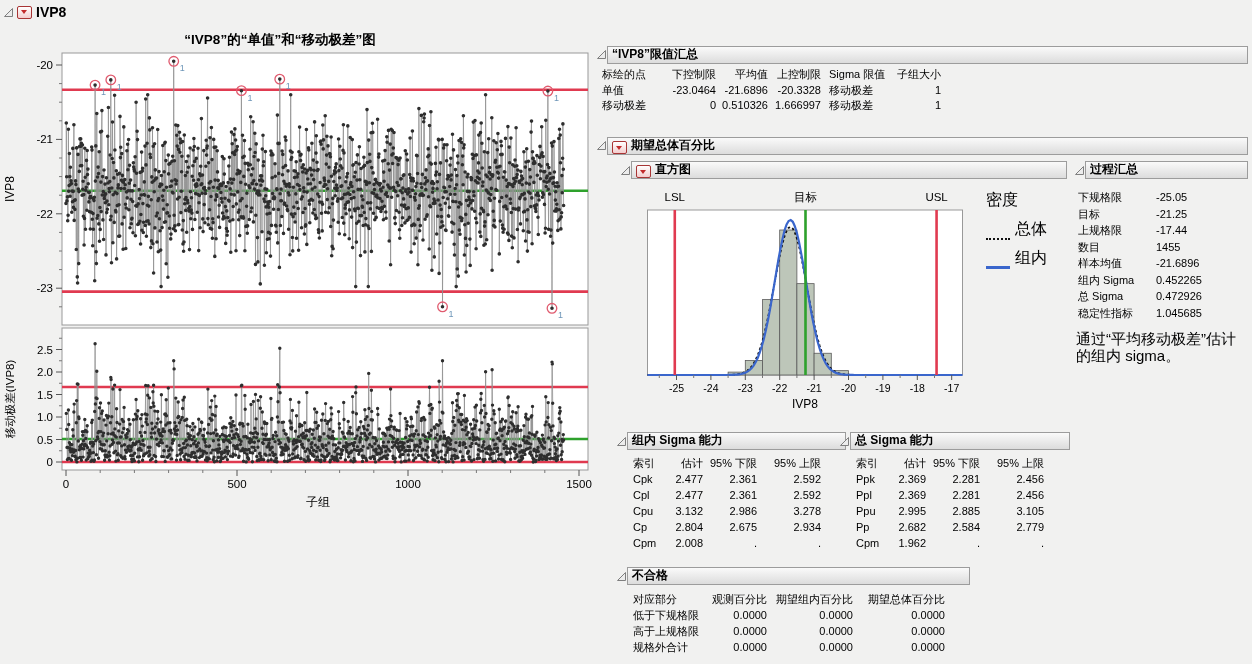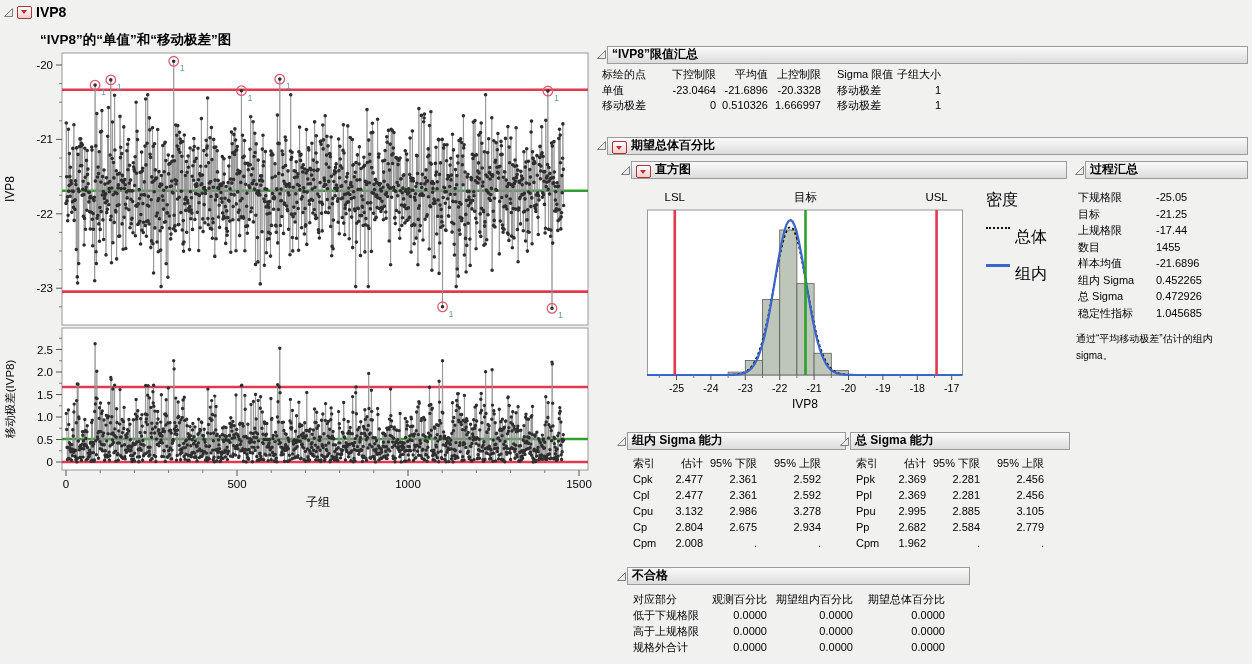--- a/index.html
+++ b/index.html
@@ -22,40 +22,40 @@
   .red-btn{
     display:inline-block;width:13px;height:11px;flex:0 0 auto;position:relative;
     border:1px solid #A83434;border-radius:2px;
     background:linear-gradient(#FFFFFF,#F3CDCD);
   }
   .red-btn::after{
     content:"";position:absolute;left:2.5px;top:3.5px;
     border-left:3.5px solid transparent;border-right:3.5px solid transparent;
     border-top:4.5px solid #C22B2B;
   }
-  .chart-title{position:absolute;left:40px;top:31px;width:480px;font-weight:bold;font-size:13.5px;white-space:nowrap}
+  .chart-title{position:absolute;left:40px;top:31px;width:480px;text-align:center;font-weight:bold;font-size:13.5px;white-space:nowrap}
   .grid{position:absolute;display:grid;font-size:11px;line-height:15.5px;white-space:nowrap}
   .grid .h{font-weight:normal}
   
   .t1{grid-template-columns:64px 50px 52px 53px 66px 54px}
   .t1 > :nth-child(6n+2),.t1 > :nth-child(6n+3),.t1 > :nth-child(6n+4),.t1 > :nth-child(6n+6){text-align:right}
-  .t1 > :nth-child(6n+5){padding-left:16px}
+  .t1 > :nth-child(6n+5){padding-left:8px}
   
   .t2{grid-template-columns:36px 34px 54px 64px;line-height:16px}
   .t2 > :nth-child(4n+2),.t2 > :nth-child(4n+3),.t2 > :nth-child(4n+4){text-align:right}
   
   .t3{grid-template-columns:78px 56px 86px 92px;line-height:16px}
   .t3 > :nth-child(4n+2),.t3 > :nth-child(4n+3),.t3 > :nth-child(4n+4){text-align:right}
   
   .t4{grid-template-columns:78px 50px;line-height:16.5px}
   .t4 > :nth-child(2n){text-align:left}
-  .note{position:absolute;font-size:10px;line-height:17px}
+  .note{position:absolute;font-size:15px;line-height:17px}
   .legend{position:absolute;font-size:16px}
   .legend .ttl{margin-bottom:6px}
-  .legend .item{display:flex;align-items:flex-start;gap:5px;margin-top:16px}
+  .legend .item{display:flex;align-items:flex-end;gap:5px;margin-top:8px}
   .ls-dot{width:24px;height:0;border-top:2.5px dotted #111}
   .ls-solid{width:24px;height:0;border-top:3px solid #3A66CC}
   svg text{font-family:"Liberation Sans","DejaVu Sans",sans-serif}
 </style>
 </head>
 <body>
 
 <svg class="disc" style="left:3px;top:7px" viewBox="0 0 11 11">
     <polygon points="1.5,9.5 9.5,9.5 9.5,1.5" fill="#ECECEC" stroke="#7F7F7F" stroke-width="1"></polygon>
   </svg>

